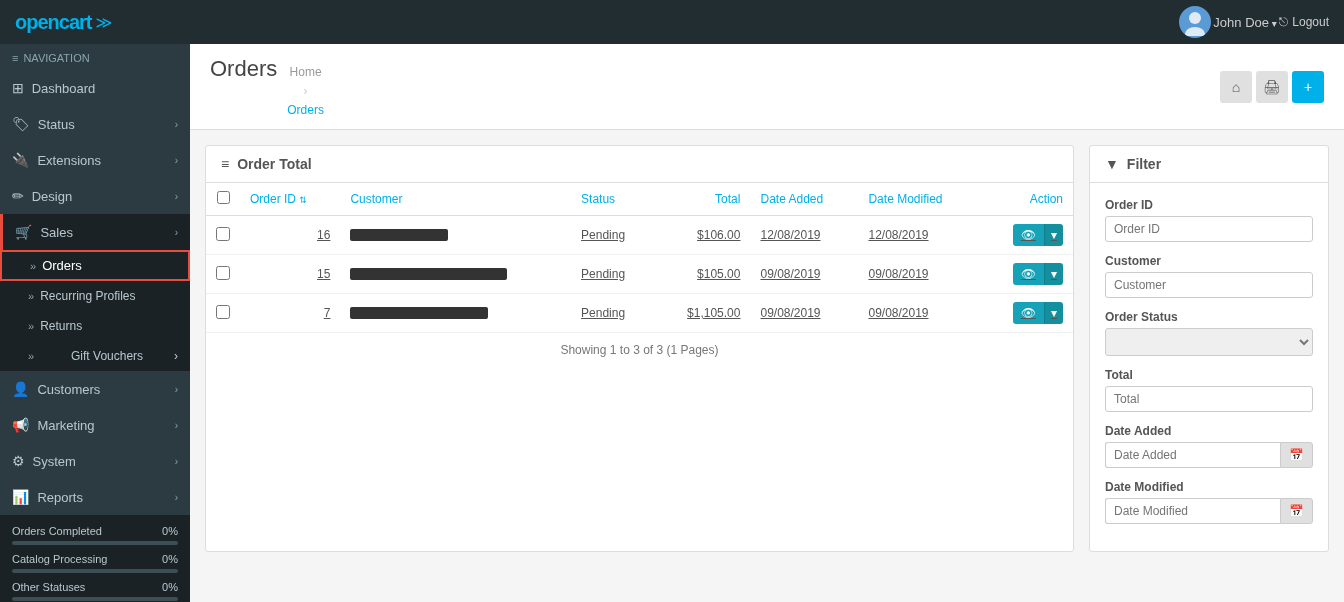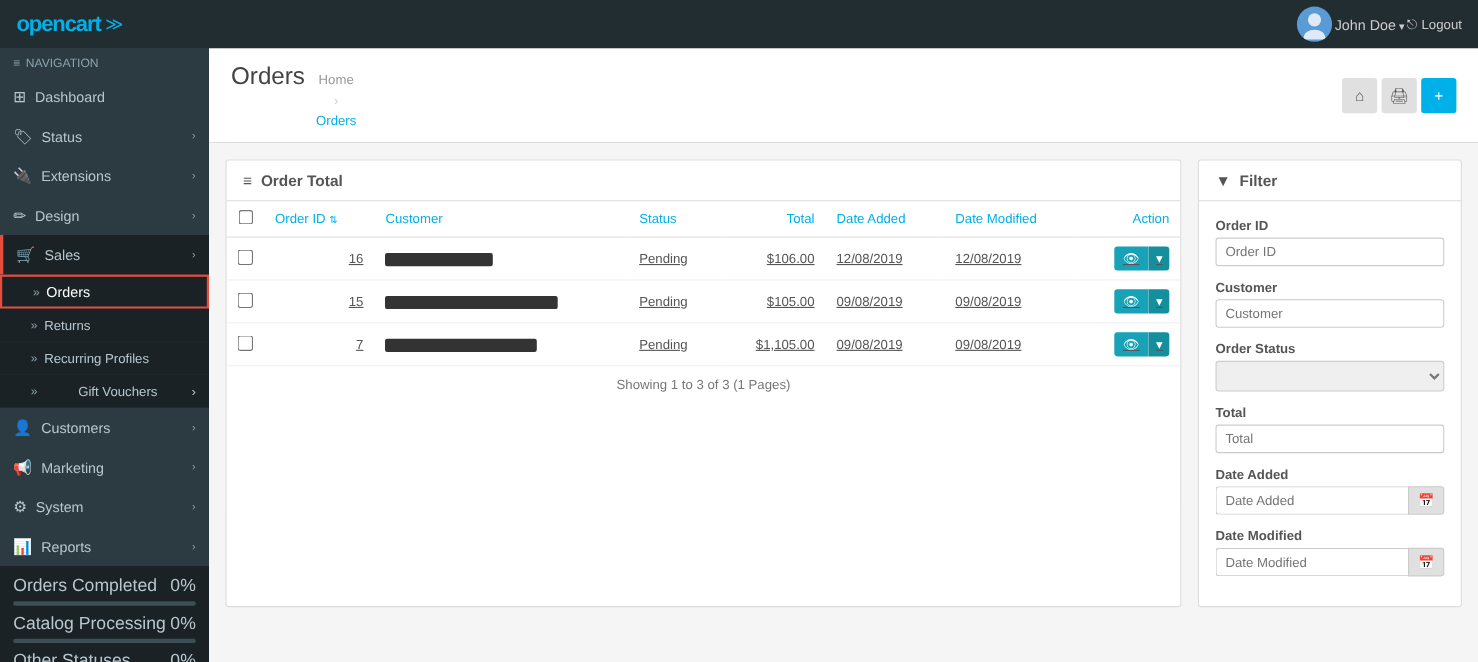--- a/index.html
+++ b/index.html
@@ -133,21 +133,21 @@
     .sidebar-status {
       margin-top: auto;
       background: #1a2226;
       padding: 10px 12px;
     }
     .status-row {
       display: flex;
       align-items: center;
       justify-content: space-between;
       margin-bottom: 4px;
-      font-size: 16px;
+      font-size: 11px;
       color: #b8c7ce;
     }
     .status-bar-bg {
       height: 4px;
       background: #3c4f56;
       border-radius: 2px;
       margin-bottom: 8px;
     }
     .status-bar-fill {
       height: 100%;
@@ -475,24 +475,24 @@
         <span>Sales</span>
       </div>
       <span class="chevron">›</span>
     </div>
 
     <div class="orders-highlight" style="display:flex;align-items:center;border:2px solid #e74c3c;padding:6px 10px 6px 28px;background:#1a2226;cursor:pointer;">
       <span style="margin-right:6px;color:#8aa4af;font-size:11px;">»</span>
       <span>Orders</span>
     </div>
     <div class="submenu-item">
+      <span>Recurring Profiles</span>
+    </div>
+    <div class="submenu-item">
       <span>Returns</span>
-    </div>
-    <div class="submenu-item">
-      <span>Recurring Profiles</span>
     </div>
     <div class="submenu-item" style="justify-content:space-between;">
       <span>Gift Vouchers</span>
       <span class="chevron">›</span>
     </div>
 
     <div class="sidebar-item">
       <div class="item-left">
         <span class="sidebar-icon">👤</span>
         <span>Customers</span>

